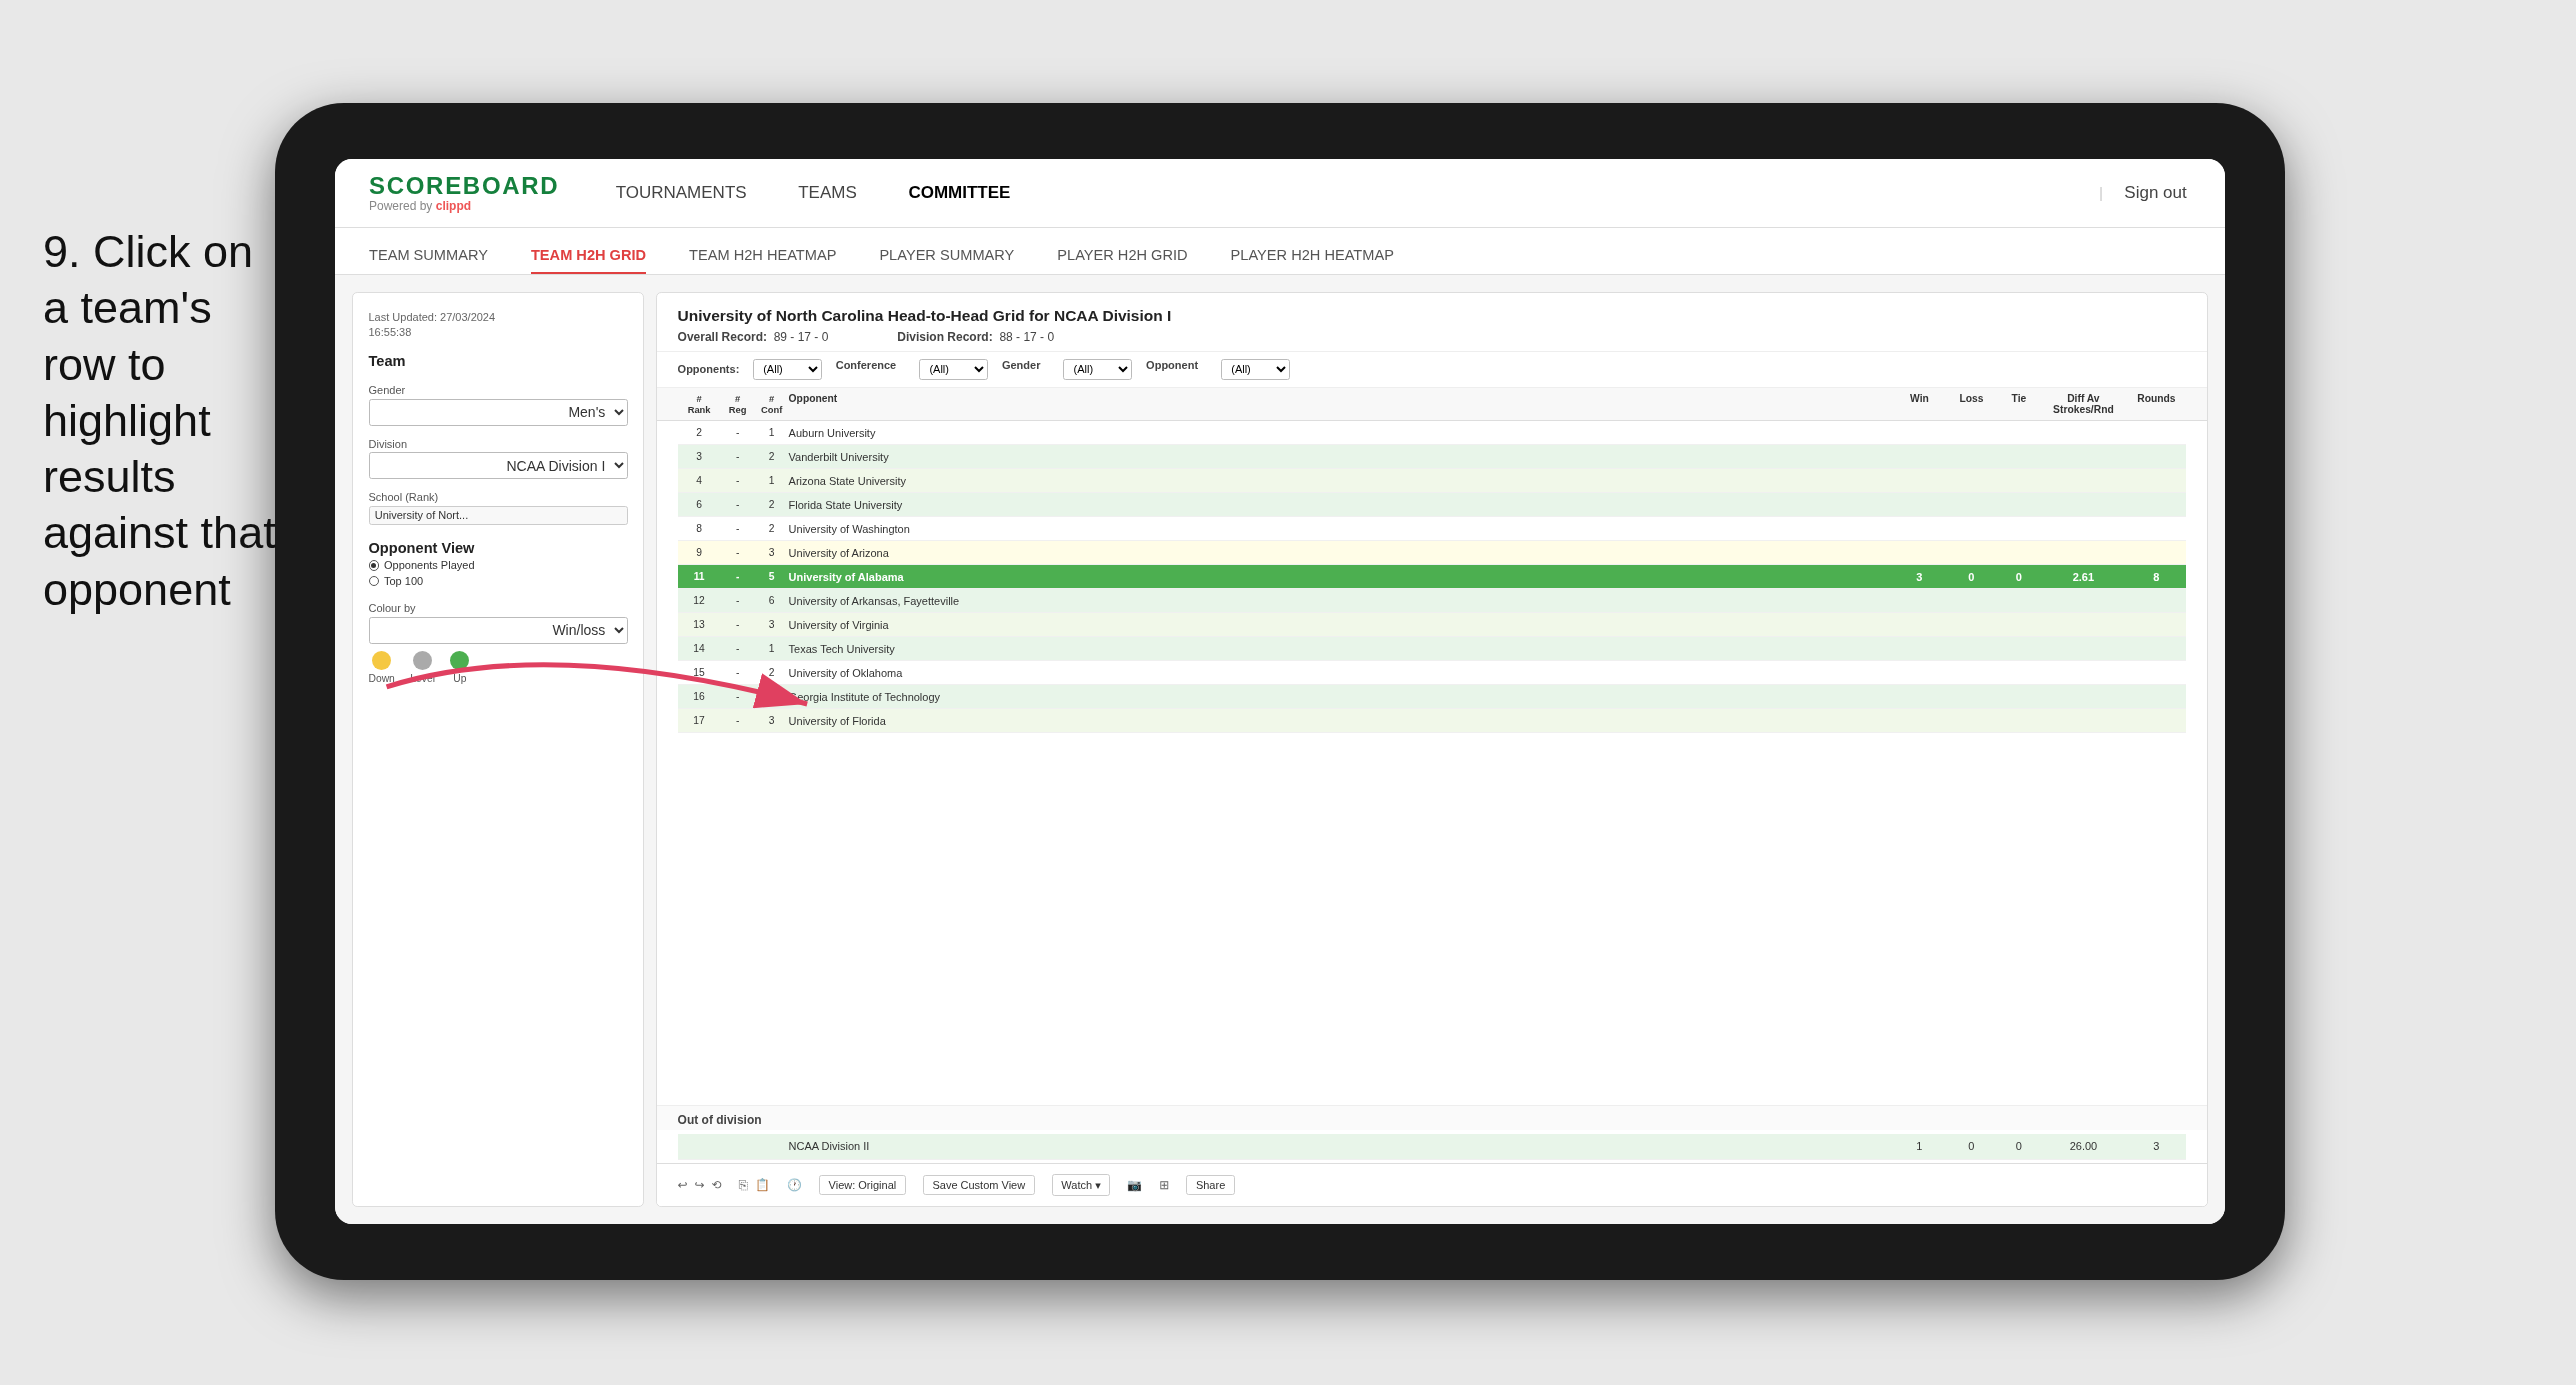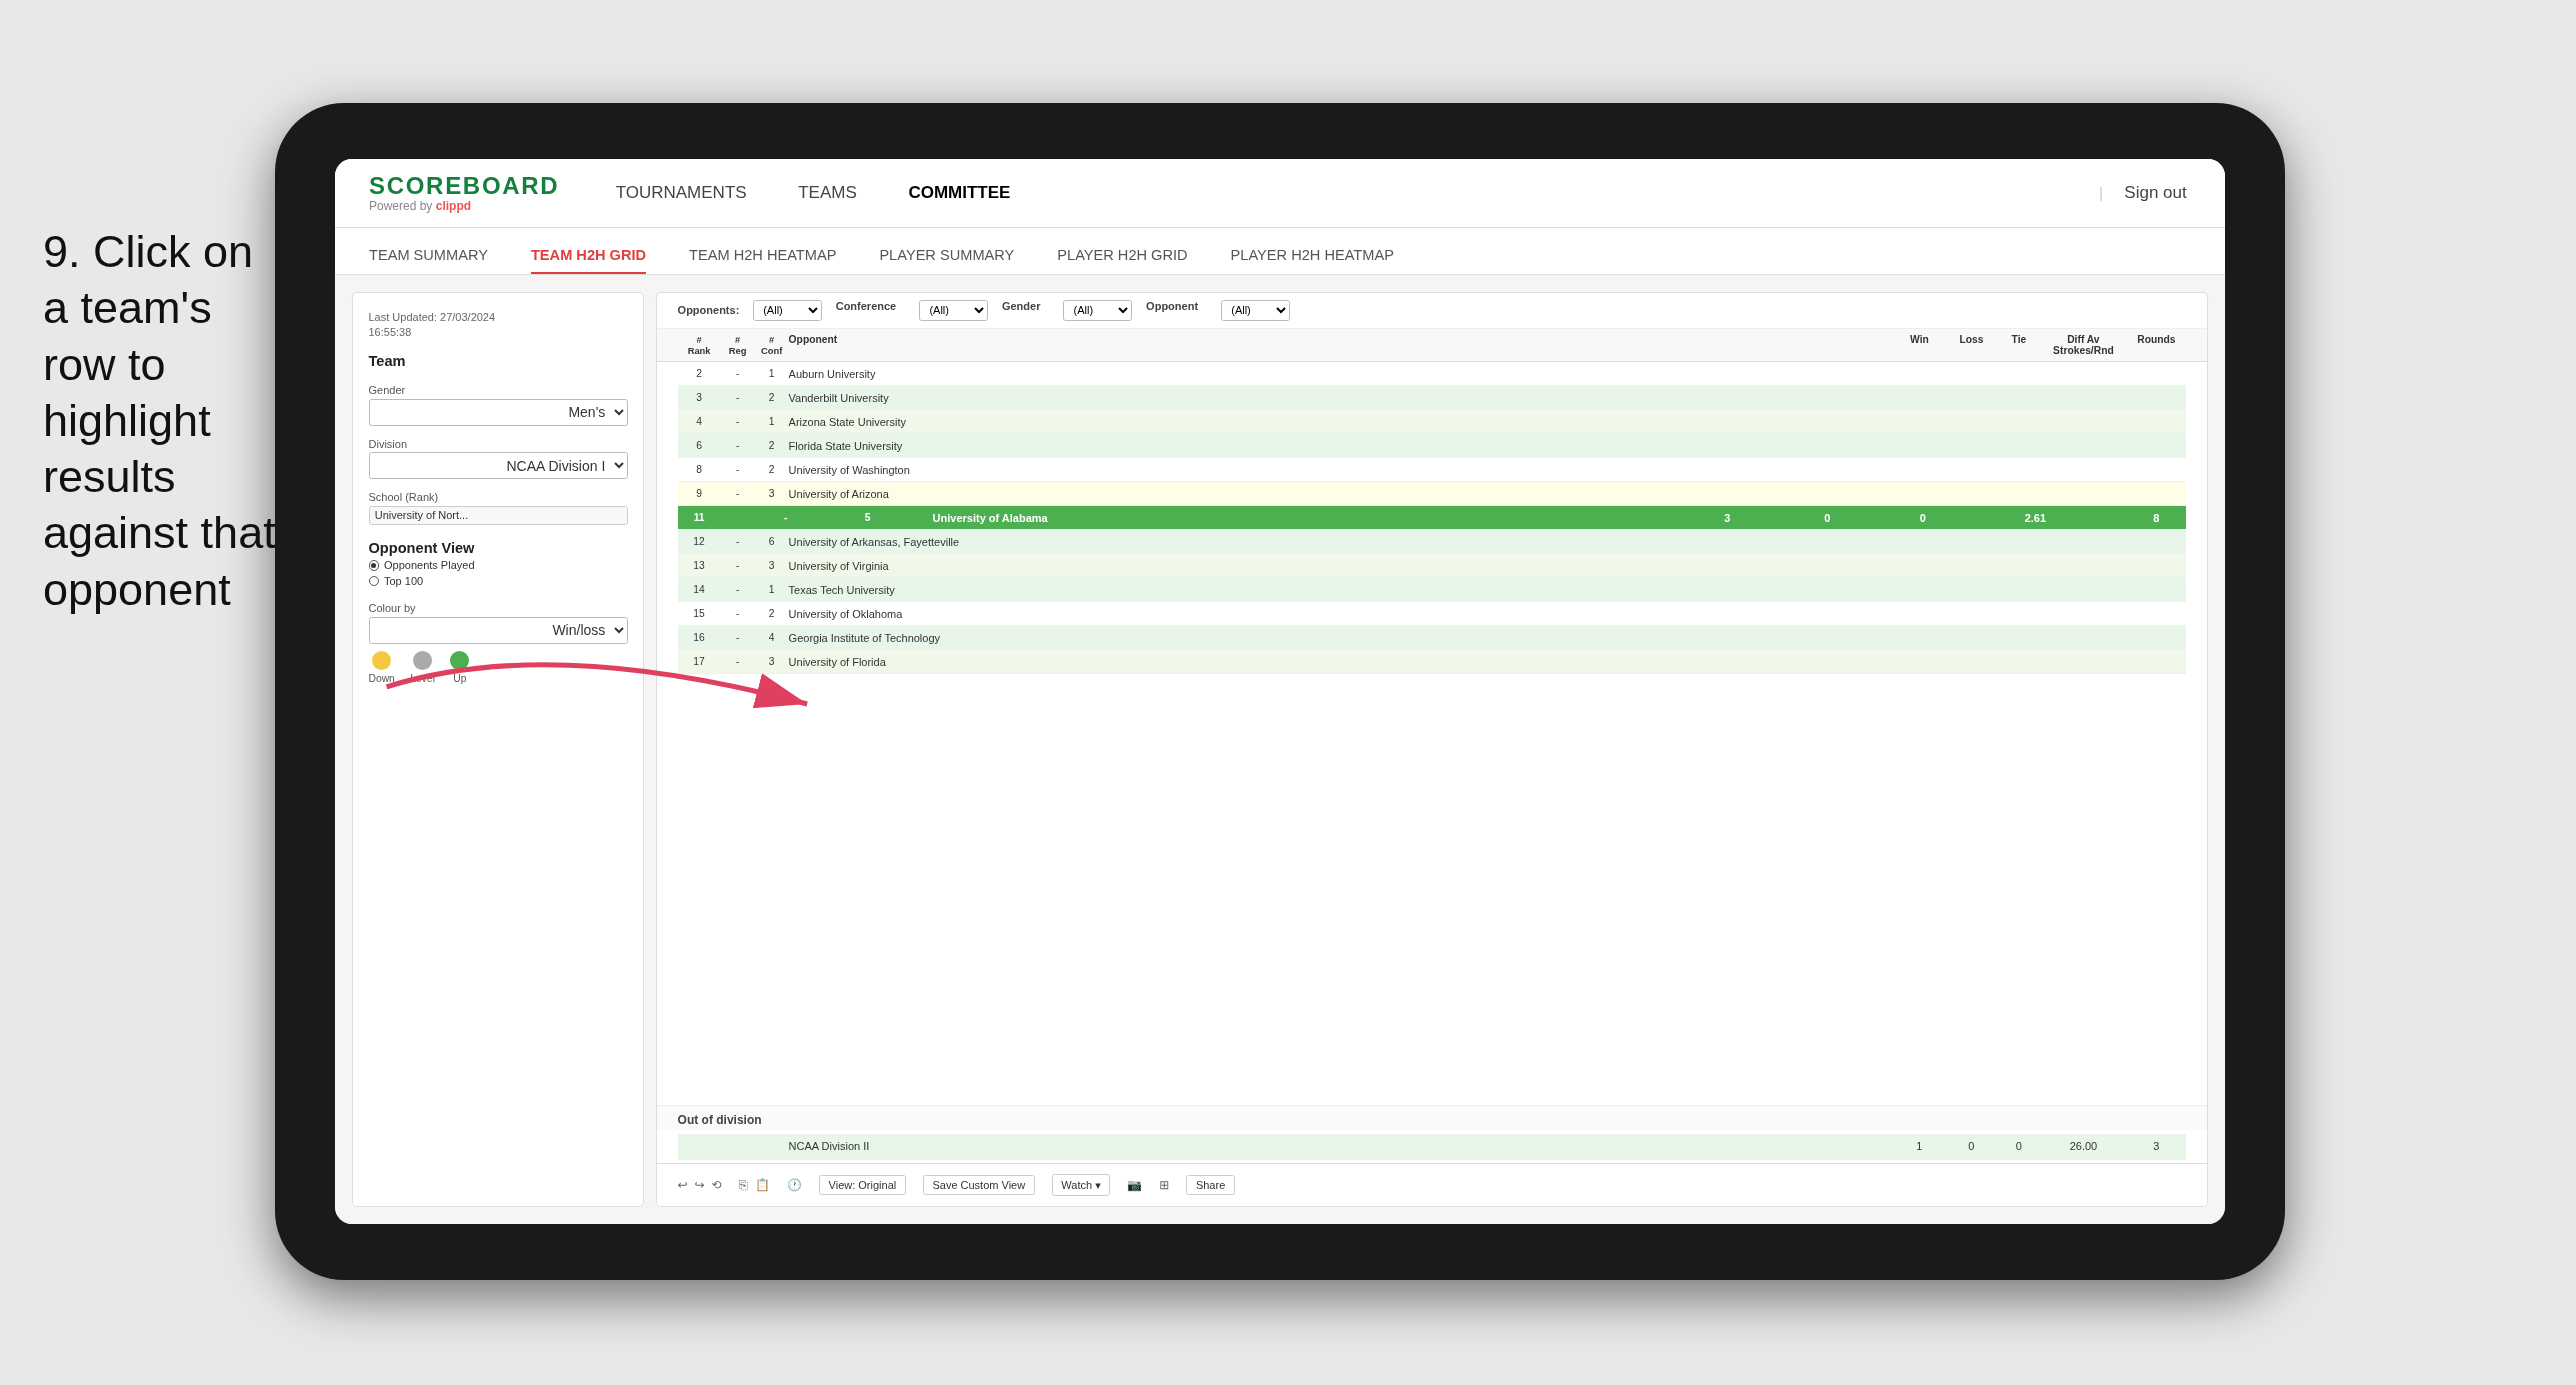--- a/index.html
+++ b/index.html
@@ -375,21 +375,20 @@
       font-size: 11px;
       color: #333;
       cursor: pointer;
       min-height: 24px;
     }
 
     .table-row.highlighted {
       background: #4caf50;
       color: #fff;
       font-weight: 700;
-      gap: 48px;
     }
 
     .table-row.light-green {
       background: #e8f5e9;
     }
 
     .table-row.lighter-green {
       background: #f1f8e9;
     }
 
@@ -567,20 +566,33 @@
             </div>
             <div class="colour-dot-item">
               <div class="colour-dot" style="background:#4caf50;"></div>
               <span>Up</span>
             </div>
           </div>
         </div>
       </div>
 
       <div class="content-panel">
+        <div class="panel-header">
+          <div class="panel-title">University of North Carolina Head-to-Head Grid for NCAA Division I</div>
+          <div class="panel-records">
+            <span>
+              <span class="record-label">Overall Record:</span>
+              &nbsp;<span>89 - 17 - 0</span>
+            </span>
+            <span>
+              <span class="record-label">Division Record:</span>
+              &nbsp;<span>88 - 17 - 0</span>
+            </span>
+          </div>
+        </div>
 
         <div class="filter-row">
           <span class="filter-label">Opponents:</span>
           <select class="filter-select">
             <option>(All)</option>
           </select>
           <div class="filter-group">
             <span class="filter-label">Conference</span>
             <select class="filter-select">
               <option>(All)</option>

